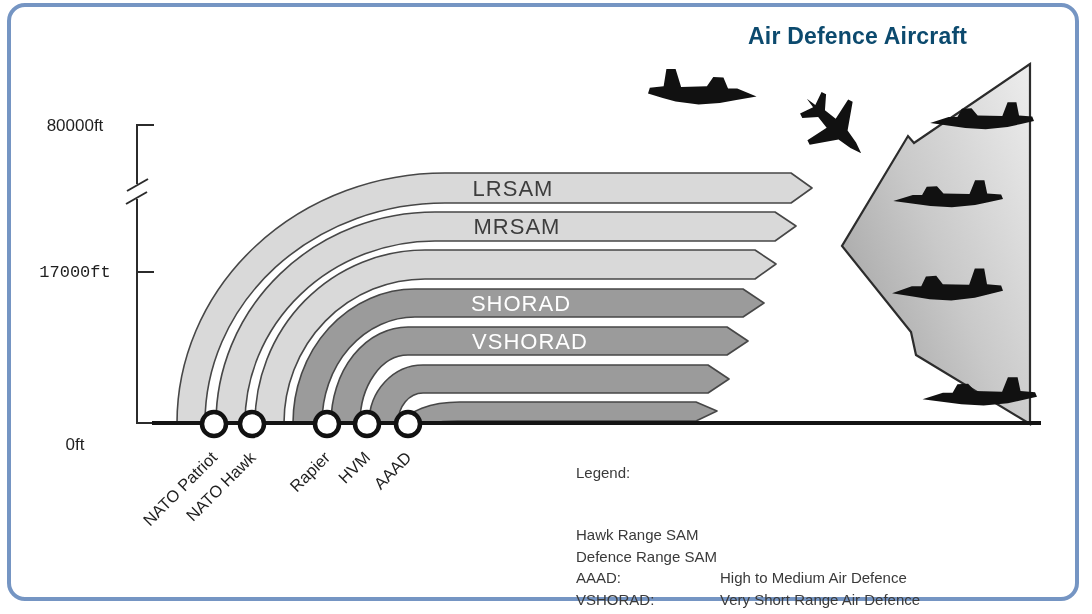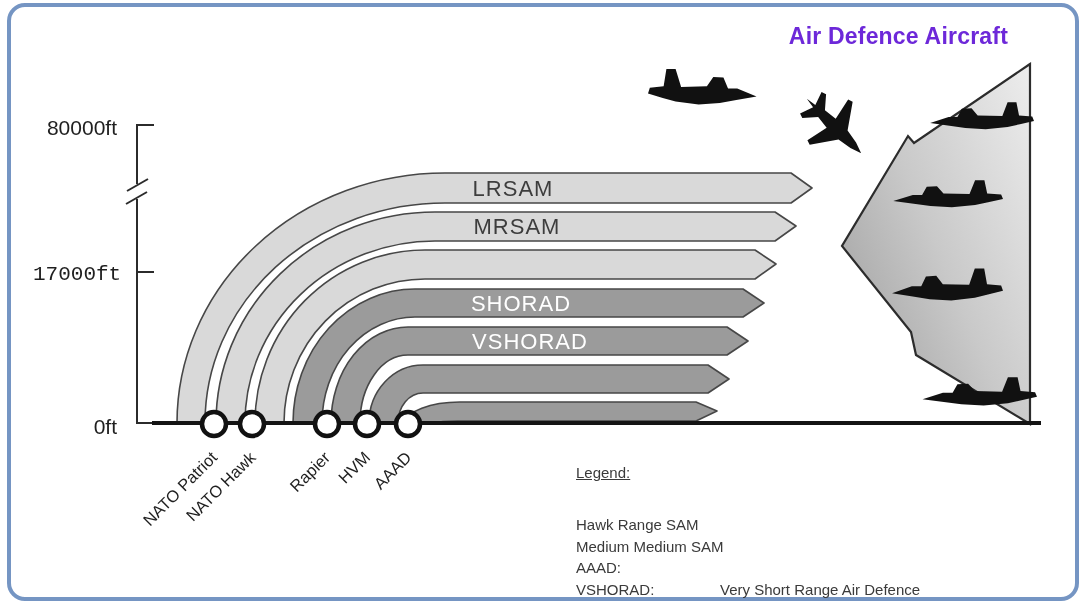--- a/index.html
+++ b/index.html
@@ -9,43 +9,42 @@
     font-family:"Liberation Sans","DejaVu Sans",sans-serif;
   }
   .frame{
     position:absolute;left:7px;top:3px;width:1072px;height:598px;
     border:4px solid #7595c3;border-radius:18px;
     box-sizing:border-box;pointer-events:none;
   }
   #diagram-svg{position:absolute;left:0;top:0;}
   .diagram-title{
     position:absolute;left:748px;top:23px;width:260px;
-    font-size:23px;font-weight:bold;color:#6d28d9;letter-spacing:0.2px;
+    font-size:23px;font-weight:bold;color:#0c4a6e;letter-spacing:0.2px;
     white-space:nowrap;
-    text-align:right;
   }
   .axis-label{
-    position:absolute;width:84px;text-align:right;
-    font-size:21px;color:#1f1f1f;white-space:nowrap;
+    position:absolute;width:84px;text-align:center;
+    font-size:17px;color:#1f1f1f;white-space:nowrap;
   }
   #alt-high{left:33px;top:116px;}
   #alt-mid{left:33px;top:263px;font-family:Liberation Mono, monospace;}
-  #alt-zero{left:33px;top:415px;}
+  #alt-zero{left:33px;top:435px;}
   .sys-label{
     position:absolute;top:448px;
     transform-origin:100% 0%;transform:rotate(-45deg);
     font-size:16.5px;color:#1f1f1f;white-space:nowrap;
   }
   #sys-1{right:884px;} #sys-2{right:846px;} #sys-3{right:771px;}
   #sys-4{right:731px;} #sys-5{right:690px;}
   .legend{
     position:absolute;left:576px;top:464px;width:420px;
     font-size:15px;color:#3a3a3a;
   }
-  .legend-heading{margin:0 0 33px 0;text-decoration:underline;}
+  .legend-heading{margin:0 0 43px 0;}
   .legend-row{display:flex;line-height:21.7px;}
   .legend-term{width:144px;flex:0 0 144px;}
   .band-label{
     font-family:"Liberation Sans","DejaVu Sans",sans-serif;
     font-size:22px;letter-spacing:1px;
   }
   .band-label.light-txt{fill:#ffffff;}
   .band-label.dark-txt{fill:#3d3d3d;}
 </style>
 </head>
@@ -120,24 +119,25 @@
 <div class="sys-label" id="sys-3">Rapier</div>
 <div class="sys-label" id="sys-4">HVM</div>
 <div class="sys-label" id="sys-5">AAAD</div>
 
 <div class="legend">
   <div class="legend-heading">Legend:</div>
   <div class="legend-row">
     <span class="legend-def">Hawk Range SAM</span>
   </div>
   <div class="legend-row">
-    <span class="legend-def">Medium Medium SAM</span>
+    <span class="legend-def">Defence Range SAM</span>
   </div>
   <div class="legend-row">
     <span class="legend-term">AAAD:</span>
+    <span class="legend-def">High to Medium Air Defence</span>
   </div>
   <div class="legend-row">
   </div>
   <div class="legend-row">
     <span class="legend-term">VSHORAD:</span>
     <span class="legend-def">Very Short Range Air Defence</span>
   </div>
 </div>
 
 </body></html>

